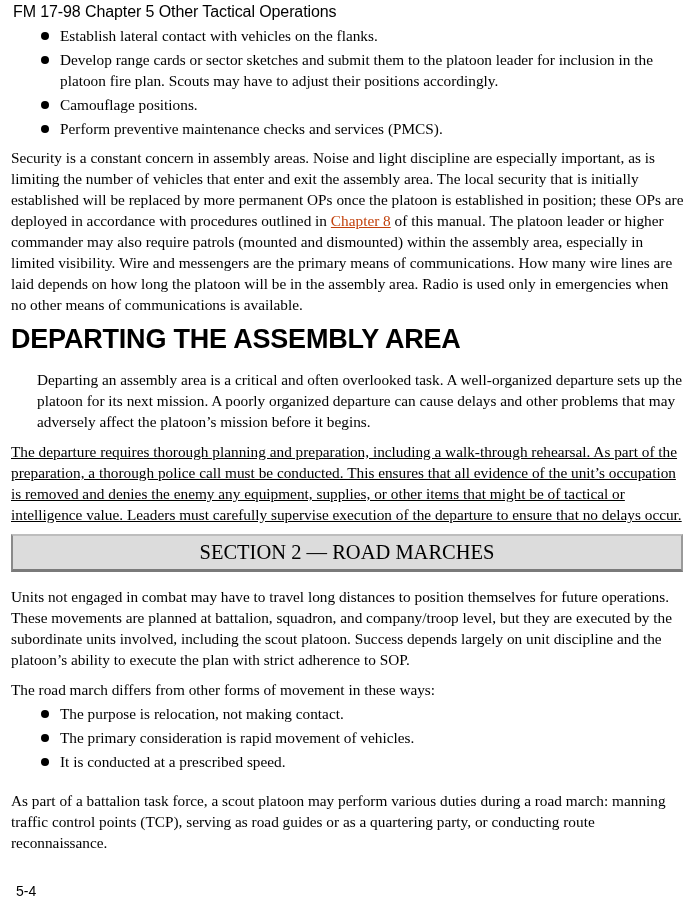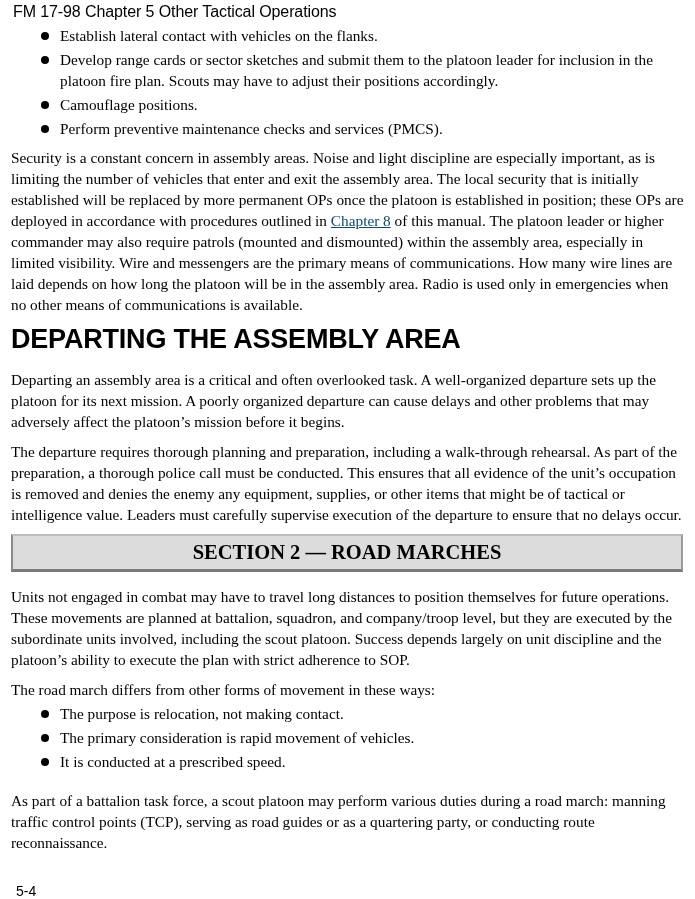--- a/index.html
+++ b/index.html
@@ -5,31 +5,31 @@
   html, body { margin:0; padding:0; background:#ffffff; }
   body { width:695px; height:899px; position:relative; overflow:hidden; color:#000; }
   .header { position:absolute; left:13px; top:3px; font-family:"Liberation Sans", sans-serif; font-size:16px; letter-spacing:-0.1px; }
   .content { position:absolute; left:11px; top:17px; width:675px; font-family:"Liberation Serif", serif; font-size:15.3px; line-height:21px; }
   ul.bullets { list-style:none; margin:8px; padding:0; }
   ul.bullets li { position:relative; padding-left:41px; margin-bottom:3px; }
   ul.bullets li .dot { position:absolute; left:22px; top:7px; width:8px; height:8px; border-radius:50%; background:#000; }
   p { margin:0; }
   .p-security { margin-top:8px; }
   h2.sub { font-family:"Liberation Sans", sans-serif; font-weight:bold; font-size:27px; line-height:24px; margin:12px 0 18px 0; letter-spacing:-0.2px; }
-  .p-depart1 { margin-top:17px; }
-  .p-depart2 { margin-top:9px; }
+  .p-depart1 { margin-top:17px;margin-left:26px; }
+  .p-depart2 { margin-top:9px;text-decoration:underline; }
   .section-box { margin-top:9px; width:672px; height:38px; background:#dcdcdc; box-sizing:border-box;
     border-top:2px solid #bdbdbd; border-left:2px solid #8a8a8a; border-right:2px solid #9a9a9a; border-bottom:3px solid #7a7a7a;
     display:flex; align-items:center; justify-content:center; }
-  .section-box span { font-family:"Liberation Serif", serif; font-weight:bold; font-size:20.5px; }
+  .section-box span { font-family:"Liberation Serif", serif; font-weight:normal; font-size:20.5px; }
   .p-units { margin-top:14px; }
   .p-roadmarch { margin-top:9px; }
   .p-roadmarch + ul.bullets { margin-top:3px; }
   .p-asbattalion { margin-top:18px; }
-  a.link { color:#0c4a6e; text-decoration:underline; }
+  a.link { color:#c2410c; text-decoration:underline; }
   .page-num { position:absolute; left:16px; top:883px; font-family:"Liberation Sans", sans-serif; font-size:14px; }
 </style>
 </head>
 <body>
 
 <div class="header">FM 17-98 Chapter 5 Other Tactical Operations</div>
 
 <div class="content">
   <ul class="bullets">
     <li><span class="dot"></span><span>Establish lateral contact with vehicles on the flanks.</span></li>

